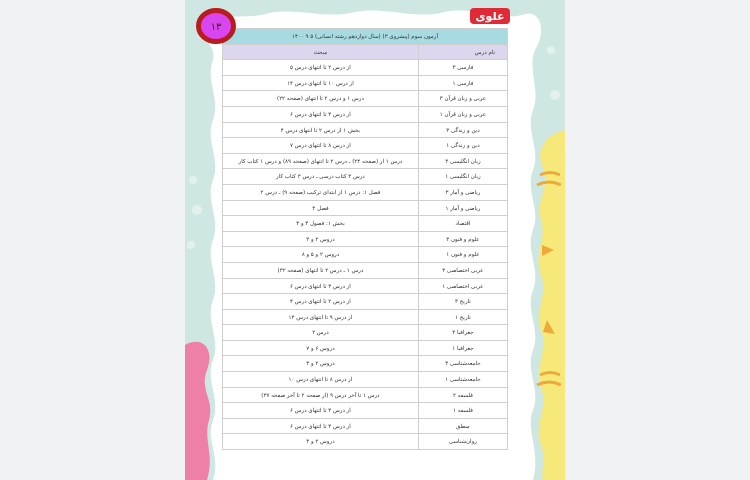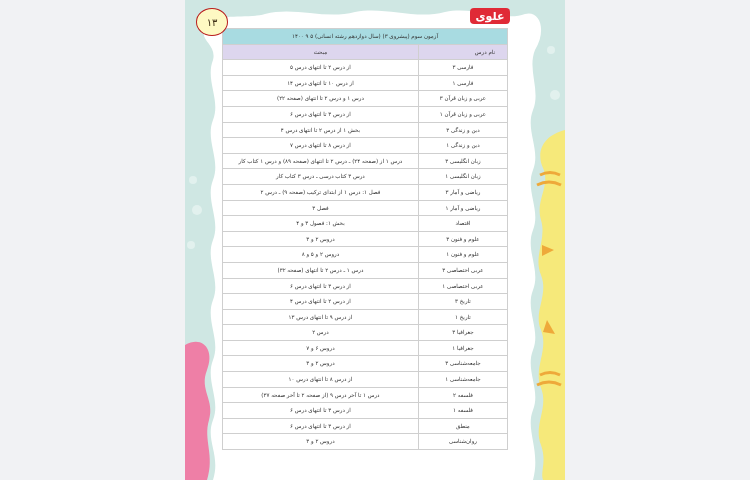--- a/index.html
+++ b/index.html
@@ -9,21 +9,21 @@
     font-family:"DejaVu Sans", sans-serif;
   }
   .page {
     position:absolute; left:185px; top:0; width:380px; height:480px;
     background:#cfe7e3; overflow:hidden;
   }
   .deco { position:absolute; }
   .badge {
     position:absolute; left:11px; top:8px; width:30px; height:26px;
     border-radius:50%;
-    background:#fef9c3; border:1px solid #b91c1c;
+    background:#d946ef; border:5px solid #b91c1c;
     color:#3a2c12; font-size:10px; font-weight:normal;
     display:flex; align-items:center; justify-content:center;
     z-index:5;
   }
   .logo {
     position:absolute; left:285px; top:8px; width:40px; height:16px;
     background:#e02a36; border-radius:4px;
     color:#fff; font-size:11px; font-weight:bold;
     display:flex; align-items:center; justify-content:center;
     z-index:5; direction:rtl;

